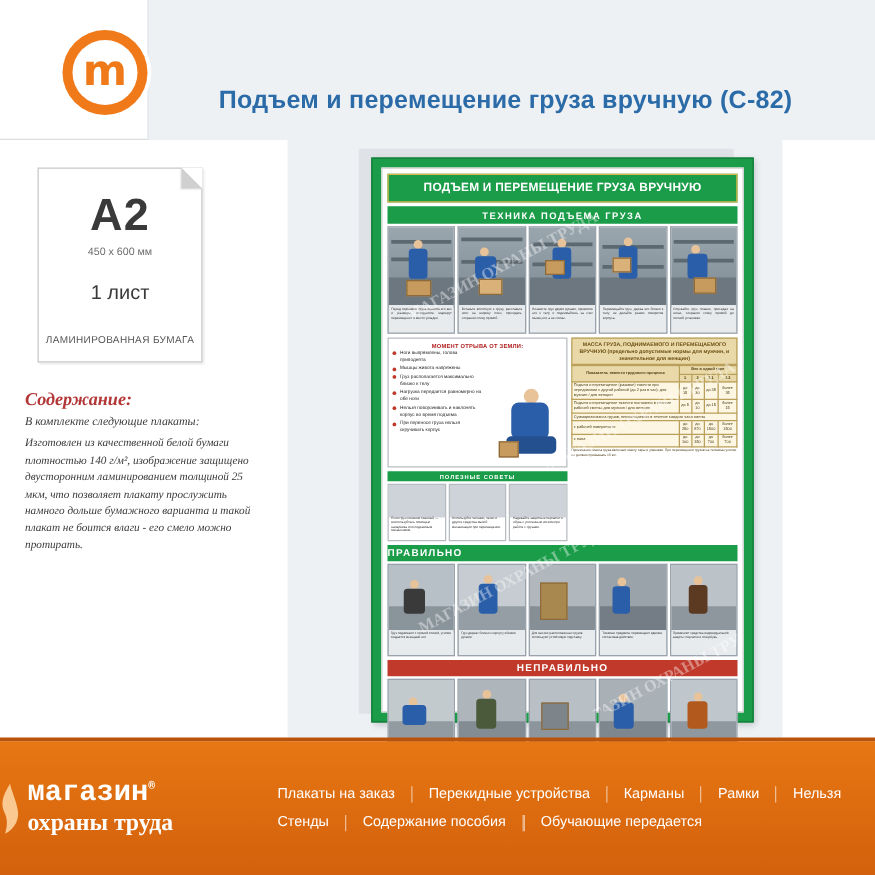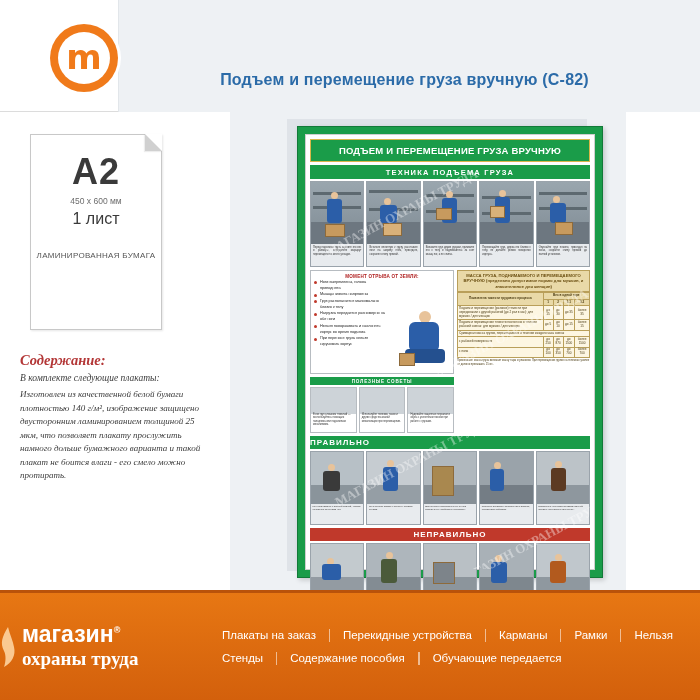--- a/index.html
+++ b/index.html
@@ -25,21 +25,21 @@
     left: 118px; top: 0;
     width: 582px; height: 112px;
     background: #eef1f4;
     border-left: 1px solid #e2e6ea;
     display: flex;
     align-items: center;
     justify-content: center;
   }
   .header-title {
     color: #2b6ba8;
-    font-size: 16px;
+    font-size: 20px;
     font-weight: bold;
     line-height: 1.25;
     text-align: center;
     padding: 0 26px 0 16px;
     letter-spacing: 0.2px;
     margin-top: 48px;
   }
   .logo-wrap {
     position: absolute;
     left: 50px; top: 24px;
@@ -70,21 +70,21 @@
   
   .sidebar {
     position: absolute;
     left: 0; top: 112px;
     width: 222px; height: 478px;
     background: #ffffff;
     padding: 14px 16px 0 20px;
   }
   .a2-card {
     position: relative;
-    width: 132px; height: 196px;
+    width: 132px; height: 156px;
     margin: 8px 0 0 10px;
     background: #ffffff;
     border: 1px solid #c8c8c8;
     box-shadow: 1px 1px 2px rgba(0,0,0,0.10);
     text-align: center;
   }
   .a2-card:after {
     content: "";
     position: absolute;
     right: -1px; top: -1px;
@@ -98,21 +98,21 @@
     color: #3a3a3a;
     margin-top: 16px;
     letter-spacing: 1px;
   }
   .a2-dim {
     font-size: 8.5px; color: #6d6d6d;
     margin-top: 3px;
   }
   .a2-sheets {
     font-size: 16px; color: #3a3a3a;
-    margin-top: 4px;
+    margin-top: 20px;
   }
   .a2-paper {
     font-size: 8px; color: #555555;
     margin-top: 22px;
     line-height: 1.5;
     letter-spacing: 0.3px;
   }
   .sb-h {
     color: #b33636;
     font-size: 14.5px;
@@ -342,21 +342,21 @@
     align-items: center;
   }
   .brand {
     width: 212px;
     padding-left: 22px;
     color: #ffffff;
     position: relative;
   }
   .brand-1 {
     font-size: 23px; font-weight: bold; line-height: 1;
-    font-family: Liberation Sans, sans-serif;
+    font-family: Liberation Mono, monospace;
   }
   .brand-1 sup { font-size: 9px; vertical-align: super; }
   .brand-2 {
     font-size: 19px; font-weight: bold; line-height: 1.15; margin-top: 2px;
     font-family: "Liberation Serif", serif;
   }
   .brand-mark {
     position: absolute; left: -2px; top: 2px; width: 20px; height: 44px;
   }
   .foot-links { flex: 1; padding-right: 14px; }

